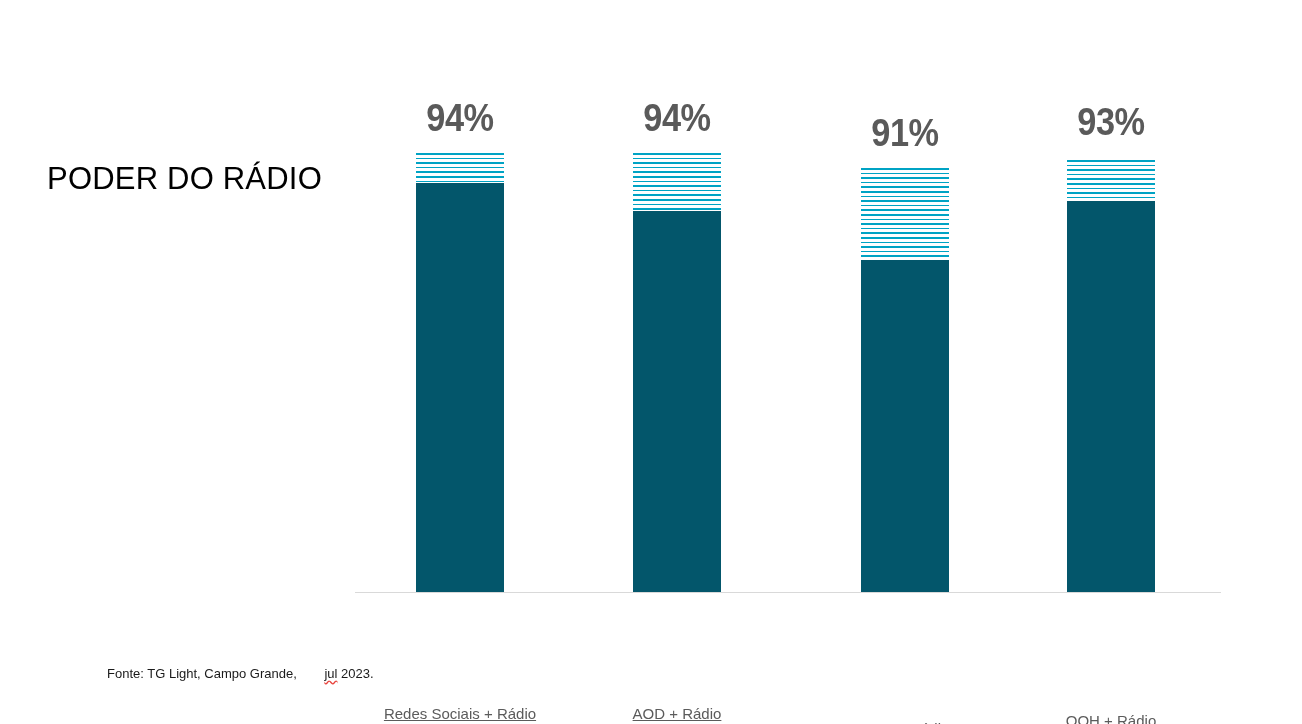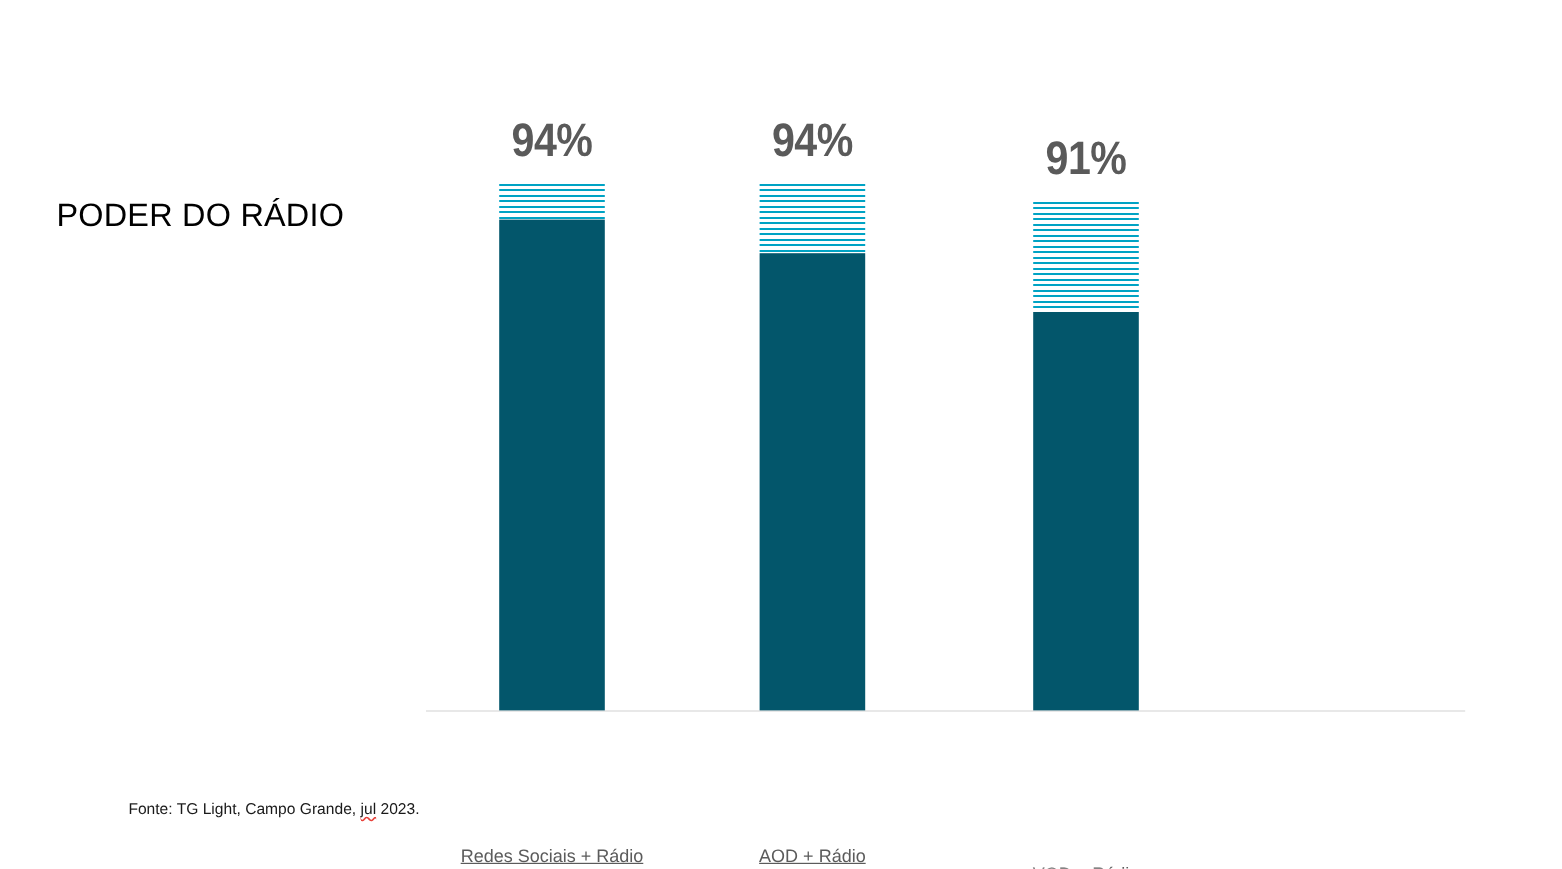--- a/index.html
+++ b/index.html
@@ -26,21 +26,21 @@
 
   
   #title-block {
     position: absolute;
     left: 47px;
     top: 148px;
     width: 300px;
   }
   .title-line {
     font-family: "Liberation Sans", sans-serif;
-    font-size: 27px;
+    font-size: 31px;
     font-weight: 400;
     color: #000000;
     letter-spacing: 0.2px;
     line-height: 62px;
     white-space: nowrap;
   }
 
   
   #chart-area {
     position: absolute;
@@ -125,20 +125,21 @@
     font-family: "Liberation Sans", sans-serif;
     font-size: 13px;
     font-weight: 400;
     color: #1a1a1a;
     white-space: nowrap;
   }
   #footnote .spell-error {
     text-decoration: underline wavy #e8413a;
     text-decoration-skip-ink: none;
     text-underline-offset: 2px;
+    margin-left: 24px;
   }
 </style>
 </head>
 <body>
 
 <div id="slide">
 
   <div id="title-block">
     <div class="title-line">PODER DO RÁDIO</div>
   </div>
@@ -167,20 +168,28 @@
 
     <div class="bar-group" style="left:494px;margin-left:12px;">
       <div class="bar-value" style="bottom:437px;">91%</div>
       <div class="bar-stack">
         <div class="bar-striped" style="height:92px;"></div>
         <div class="bar-solid" style="height:332px;"></div>
       </div>
       <div class="bar-label">VOD + Rádio</div>
     </div>
 
+    <div class="bar-group" style="left:712px;">
+      <div class="bar-value" style="bottom:448px;">93%</div>
+      <div class="bar-stack">
+        <div class="bar-striped" style="height:41px;"></div>
+        <div class="bar-solid" style="height:391px;"></div>
+      </div>
+      <div class="bar-label">OOH + Rádio</div>
+    </div>
 
   </div>
 
   <div id="footnote">
     <span>Fonte: TG Light, Campo Grande, </span><span class="spell-error">jul</span><span> 2023.</span>
   </div>
 
 </div>
 
 </body></html>

